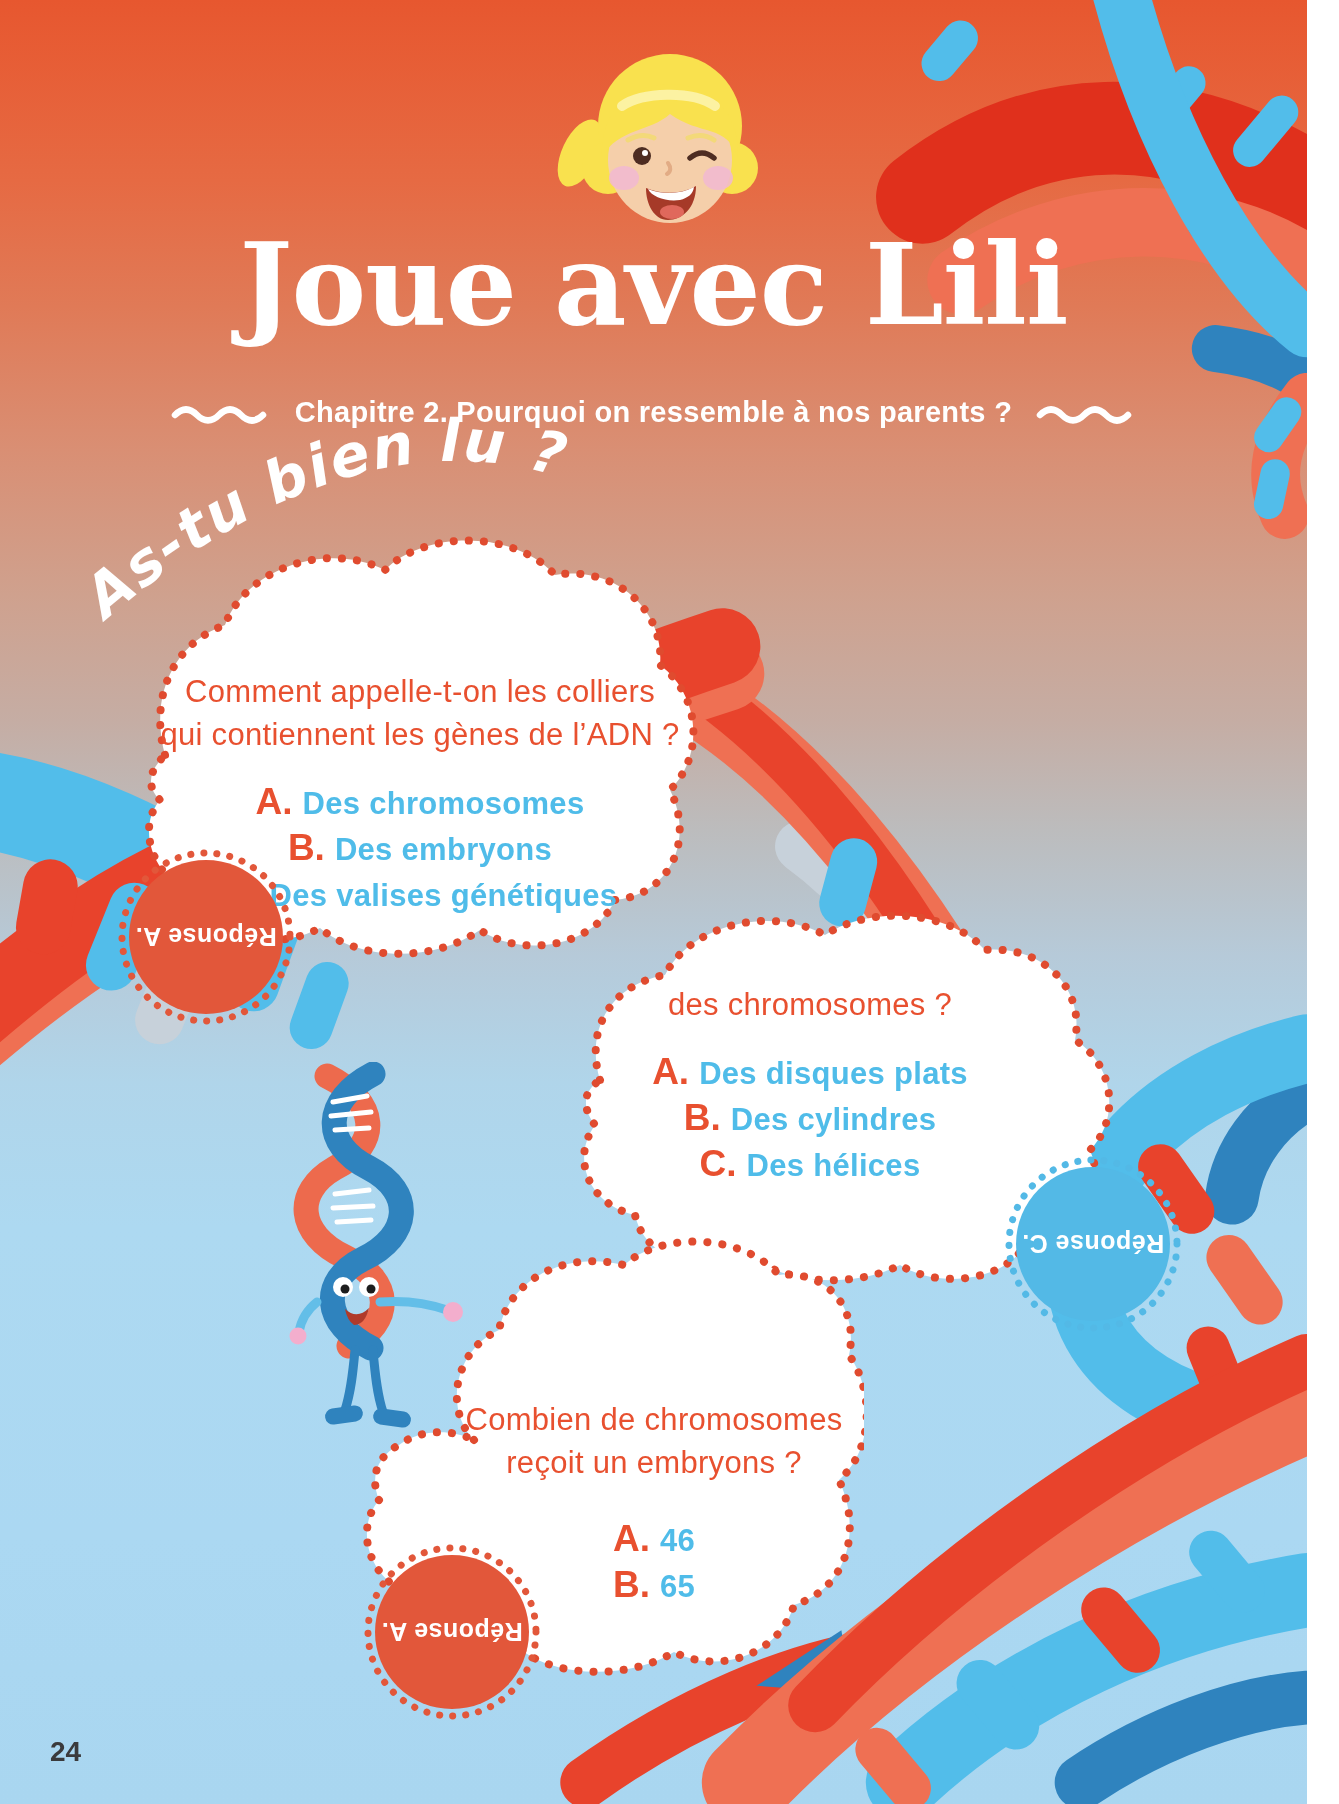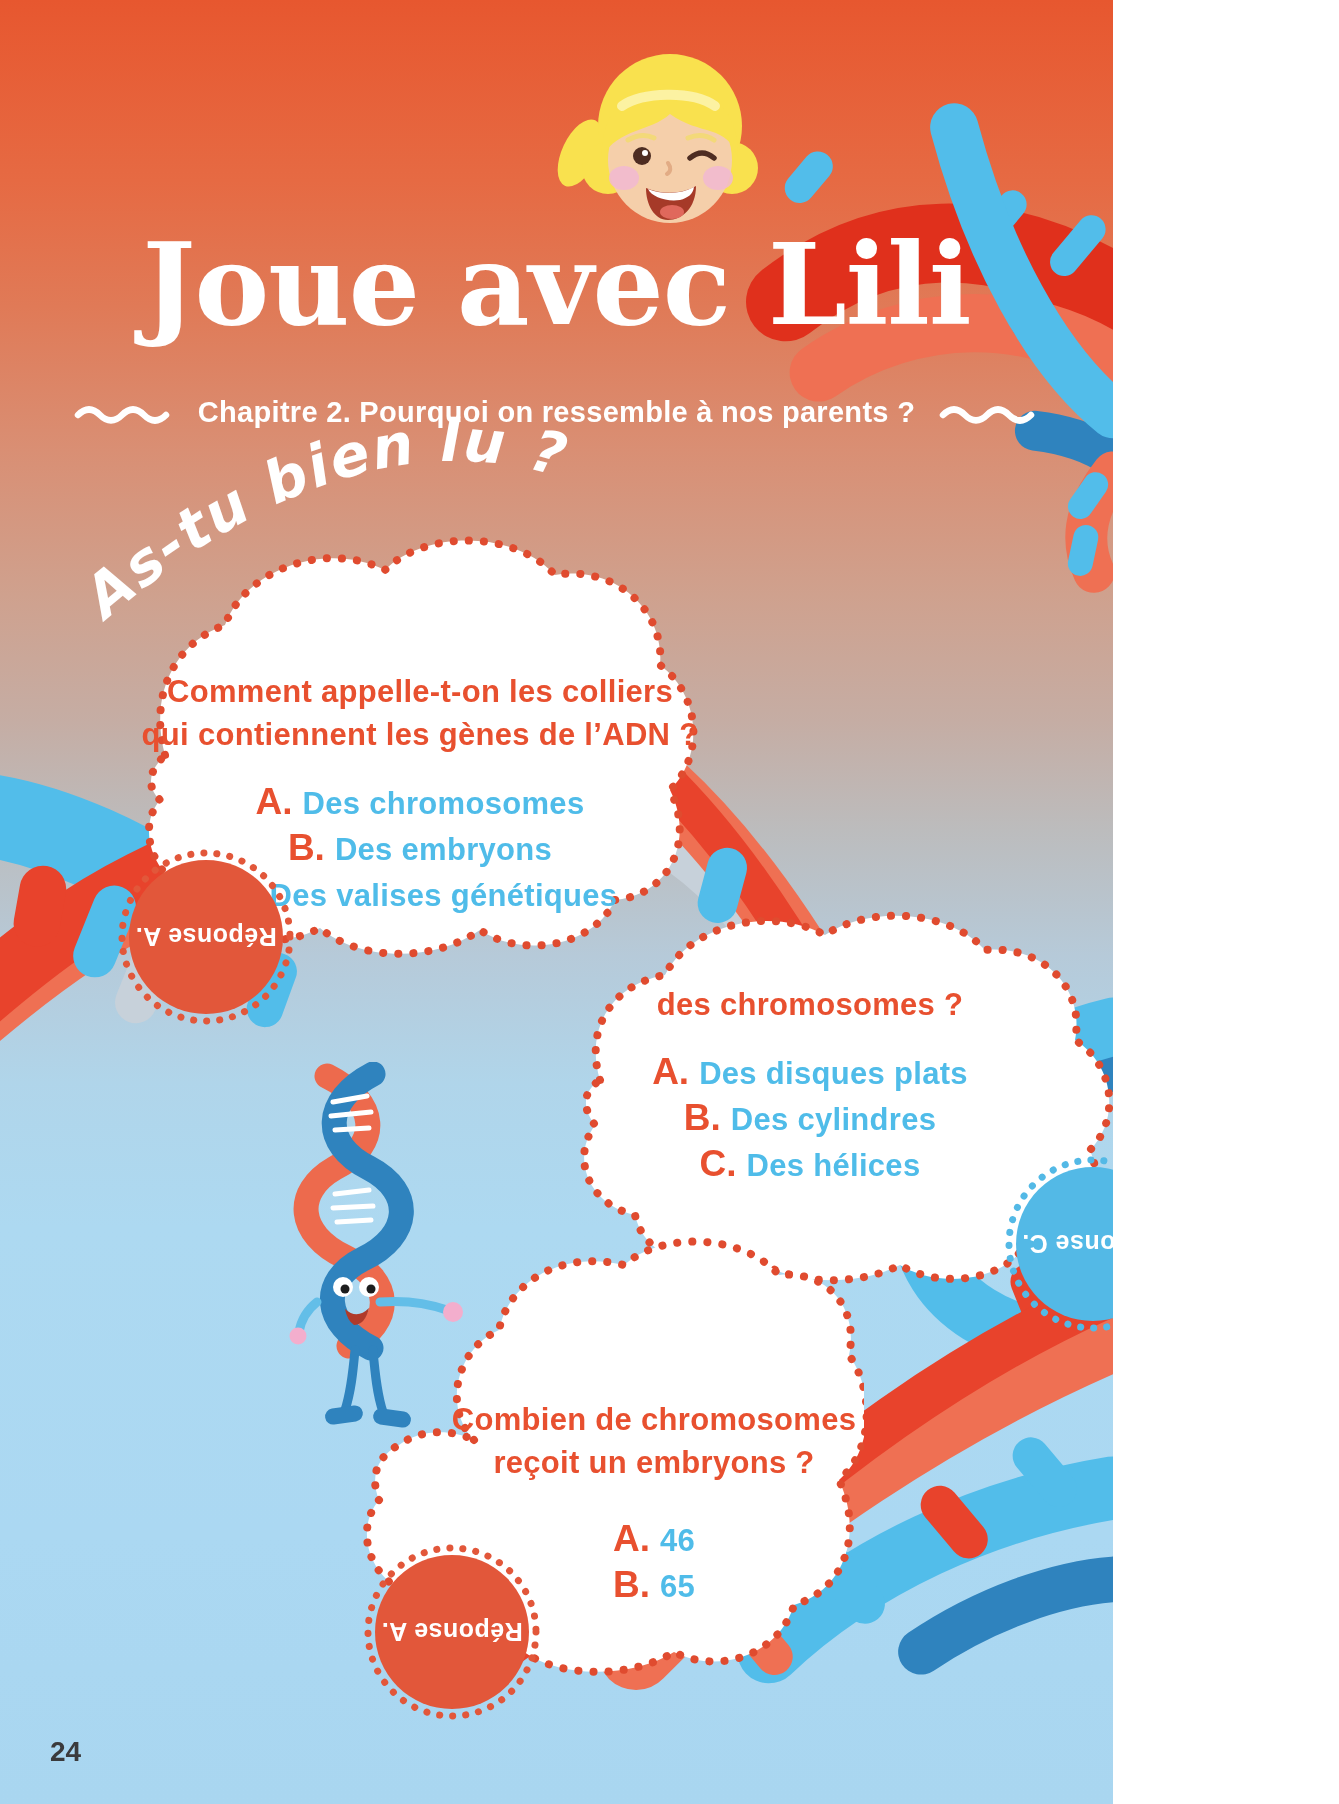--- a/index.html
+++ b/index.html
@@ -14,21 +14,21 @@
     --dna-dark-blue:#2f83be;
     --dna-deep-red:#e0301c;
     --dna-gray:#c7d1da;
     --hair-yellow:#f9e14e;
     --bg-top:#e7572f;
     --bg-bottom:#a9d6f0;
   }
   *{margin:0;padding:0;box-sizing:border-box}
   body{font-family:"Liberation Sans",sans-serif}
   .page{
-    position:relative;width:1113px;height:1804px;overflow:hidden;
+    position:relative;width:1307px;height:1804px;overflow:hidden;
     background:linear-gradient(180deg,
       var(--bg-top) 0%, #e66a43 10%, #e07a57 17%, #d98f74 25%,
       #cfa18e 33%, #c5ada4 40%, #bcbcbd 46%, #b6cad9 53%,
       #b0d5ea 60%, #add9f1 68%, #abd8f2 85%, var(--bg-bottom) 100%);
   }
   svg{display:block}
   .deco{position:absolute;inset:0;width:100%;height:100%;z-index:1}
   .s-red{stroke:var(--dna-red);fill:none;stroke-linecap:round}
   .s-salmon{stroke:var(--dna-salmon);fill:none;stroke-linecap:round}
   .s-blue{stroke:var(--dna-blue);fill:none;stroke-linecap:round}
@@ -59,21 +59,21 @@
     font-style:italic;fill:#fff;letter-spacing:2px;
   }
 
   .character{position:absolute;left:285px;top:1062px;width:195px;height:395px;z-index:2}
 
   .cloud{position:absolute;z-index:3}
   .cloud-shape{position:absolute;inset:0;width:100%;height:100%}
   .cloud-shape path{fill:#ffffff;stroke:var(--cloud-dot-red);stroke-width:8;
     stroke-linecap:round;stroke-linejoin:round;stroke-dasharray:0.1 15}
   .cloud-content{position:absolute;inset:0;text-align:center}
-  .q-line{font-size:31px;font-weight:bold;color:var(--question-red);
+  .q-line{font-size:31px;font-weight:normal;color:var(--question-red);
     line-height:43px;letter-spacing:0.3px}
   .opts{margin-top:24px}
   .opt{line-height:44px;font-size:31px;font-weight:bold}
   .opt-letter{color:var(--question-red);font-size:37px;margin-right:10px}
   .opt-text{color:var(--option-blue);letter-spacing:0.3px}
 
   .badge{position:absolute;width:180px;height:180px;z-index:4}
   .badge svg{position:absolute;inset:0;width:100%;height:100%}
   .badge.red{color:var(--badge-red)}
   .badge.blue{color:var(--badge-blue)}

